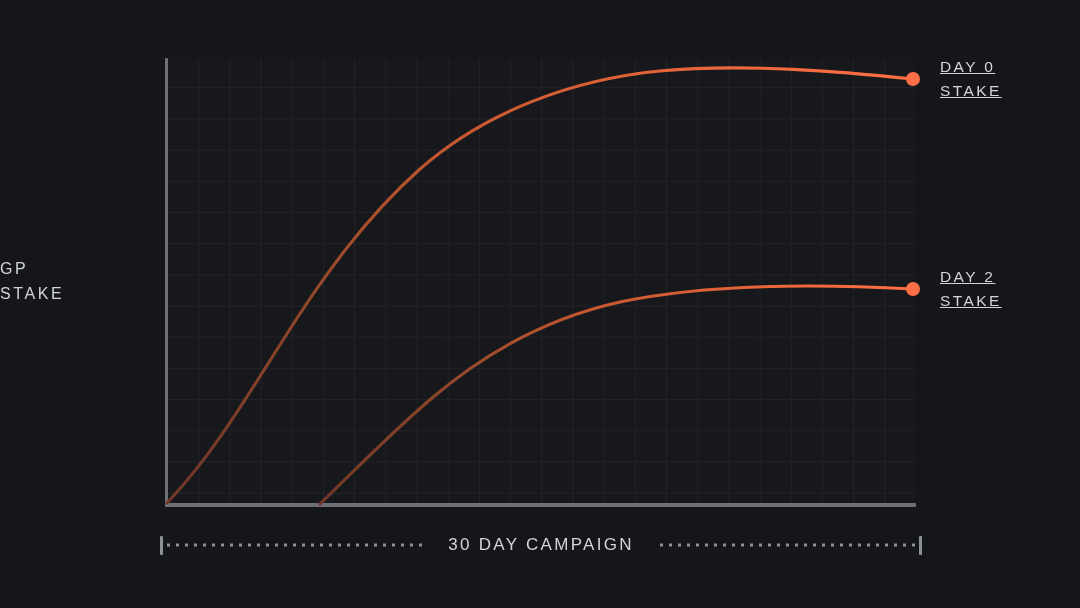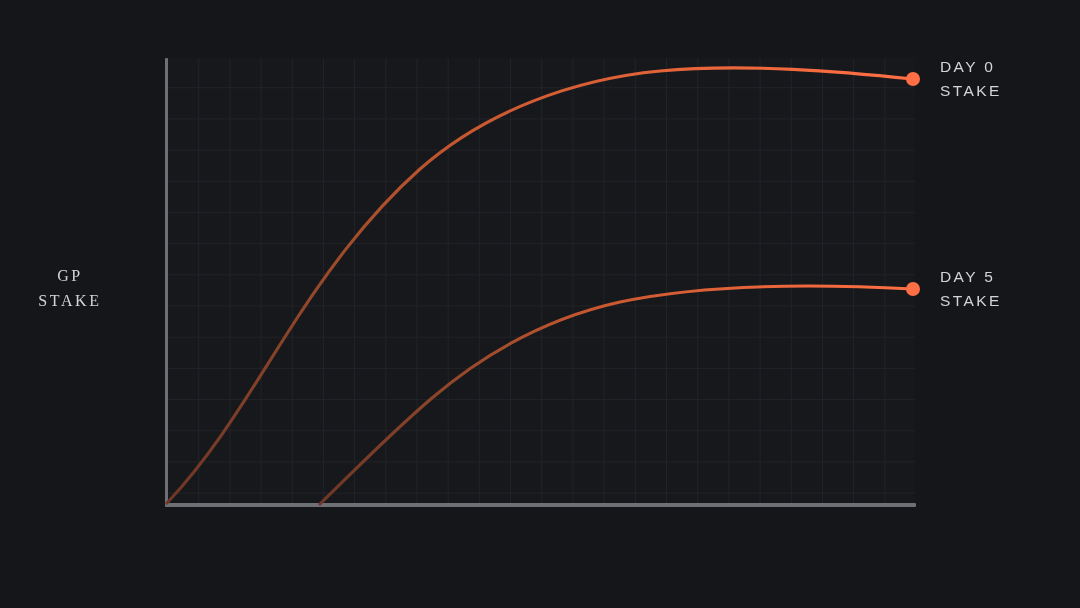--- a/index.html
+++ b/index.html
@@ -71,43 +71,42 @@
     top: 0;
     width: 1080px;
     height: 608px;
     overflow: visible;
   }
 
   
   #y-axis-title {
     position: absolute;
     left: 0px;
-    top: 263px;
+    top: 256px;
     width: 140px;
-    text-align: center;
+    text-align: left;
     color: #d2d4d8;
     font-size: 16px;
     letter-spacing: 2.6px;
     line-height: 25px;
     font-weight: 400;
-    font-family: Liberation Serif, serif;
   }
   #y-axis-title .ln { display: block; white-space: nowrap; }
 
   
   .series-label {
     position: absolute;
     color: #d2d4d8;
     font-size: 15.5px;
     letter-spacing: 2.4px;
     line-height: 24px;
     font-weight: 400;
     white-space: nowrap;
   }
-  .series-label .ln { display: block; }
+  .series-label .ln { display: block; text-decoration: underline; }
   #label-day0 { left: 940px; top: 55px; }
   #label-day5 { left: 940px; top: 265px; }
 
   
   #x-axis-caption {
     position: absolute;
     left: 160px;
     top: 530px;
     width: 762px;
     height: 30px;
@@ -197,18 +196,25 @@
     <span class="ln">GP</span>
     <span class="ln">STAKE</span>
   </div>
 
   <div class="series-label" id="label-day0">
     <span class="ln">DAY 0</span>
     <span class="ln">STAKE</span>
   </div>
 
   <div class="series-label" id="label-day5">
-    <span class="ln">DAY 5</span>
+    <span class="ln">DAY 2</span>
     <span class="ln">STAKE</span>
   </div>
 
+  <div id="x-axis-caption">
+    <span class="bracket-cap"></span>
+    <span class="bracket-dots"></span>
+    <span id="x-axis-caption-text">30 DAY CAMPAIGN</span>
+    <span class="bracket-dots"></span>
+    <span class="bracket-cap"></span>
+  </div>
 
 </div>
 
 </body></html>

